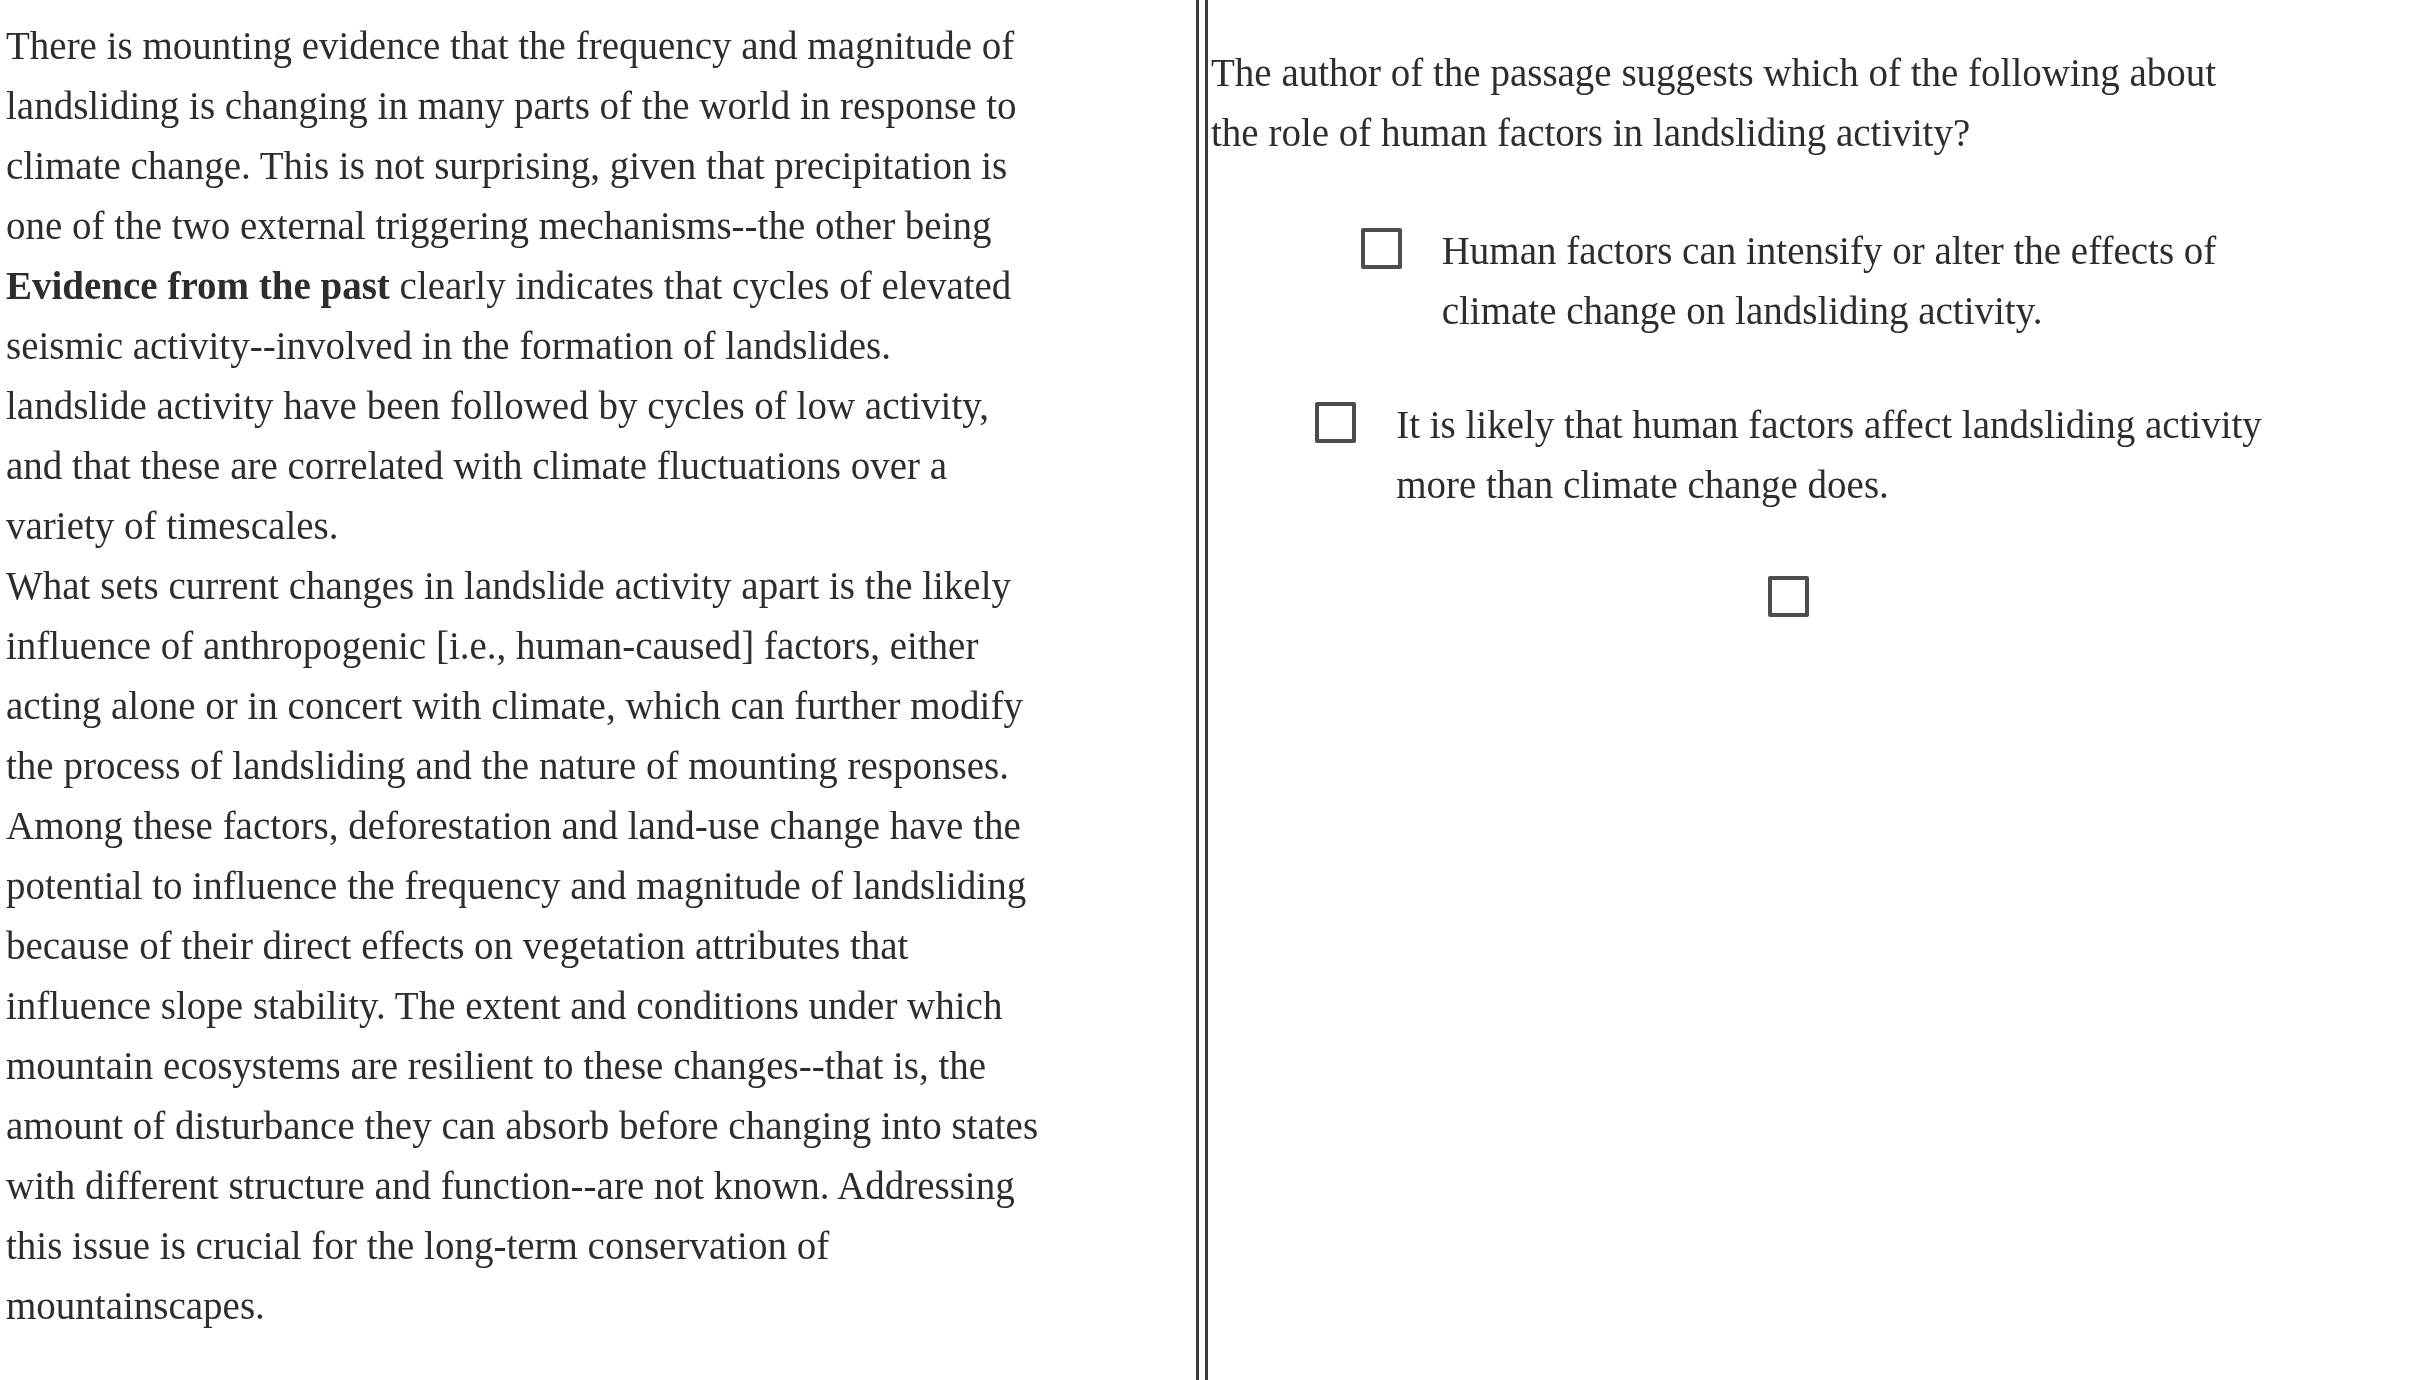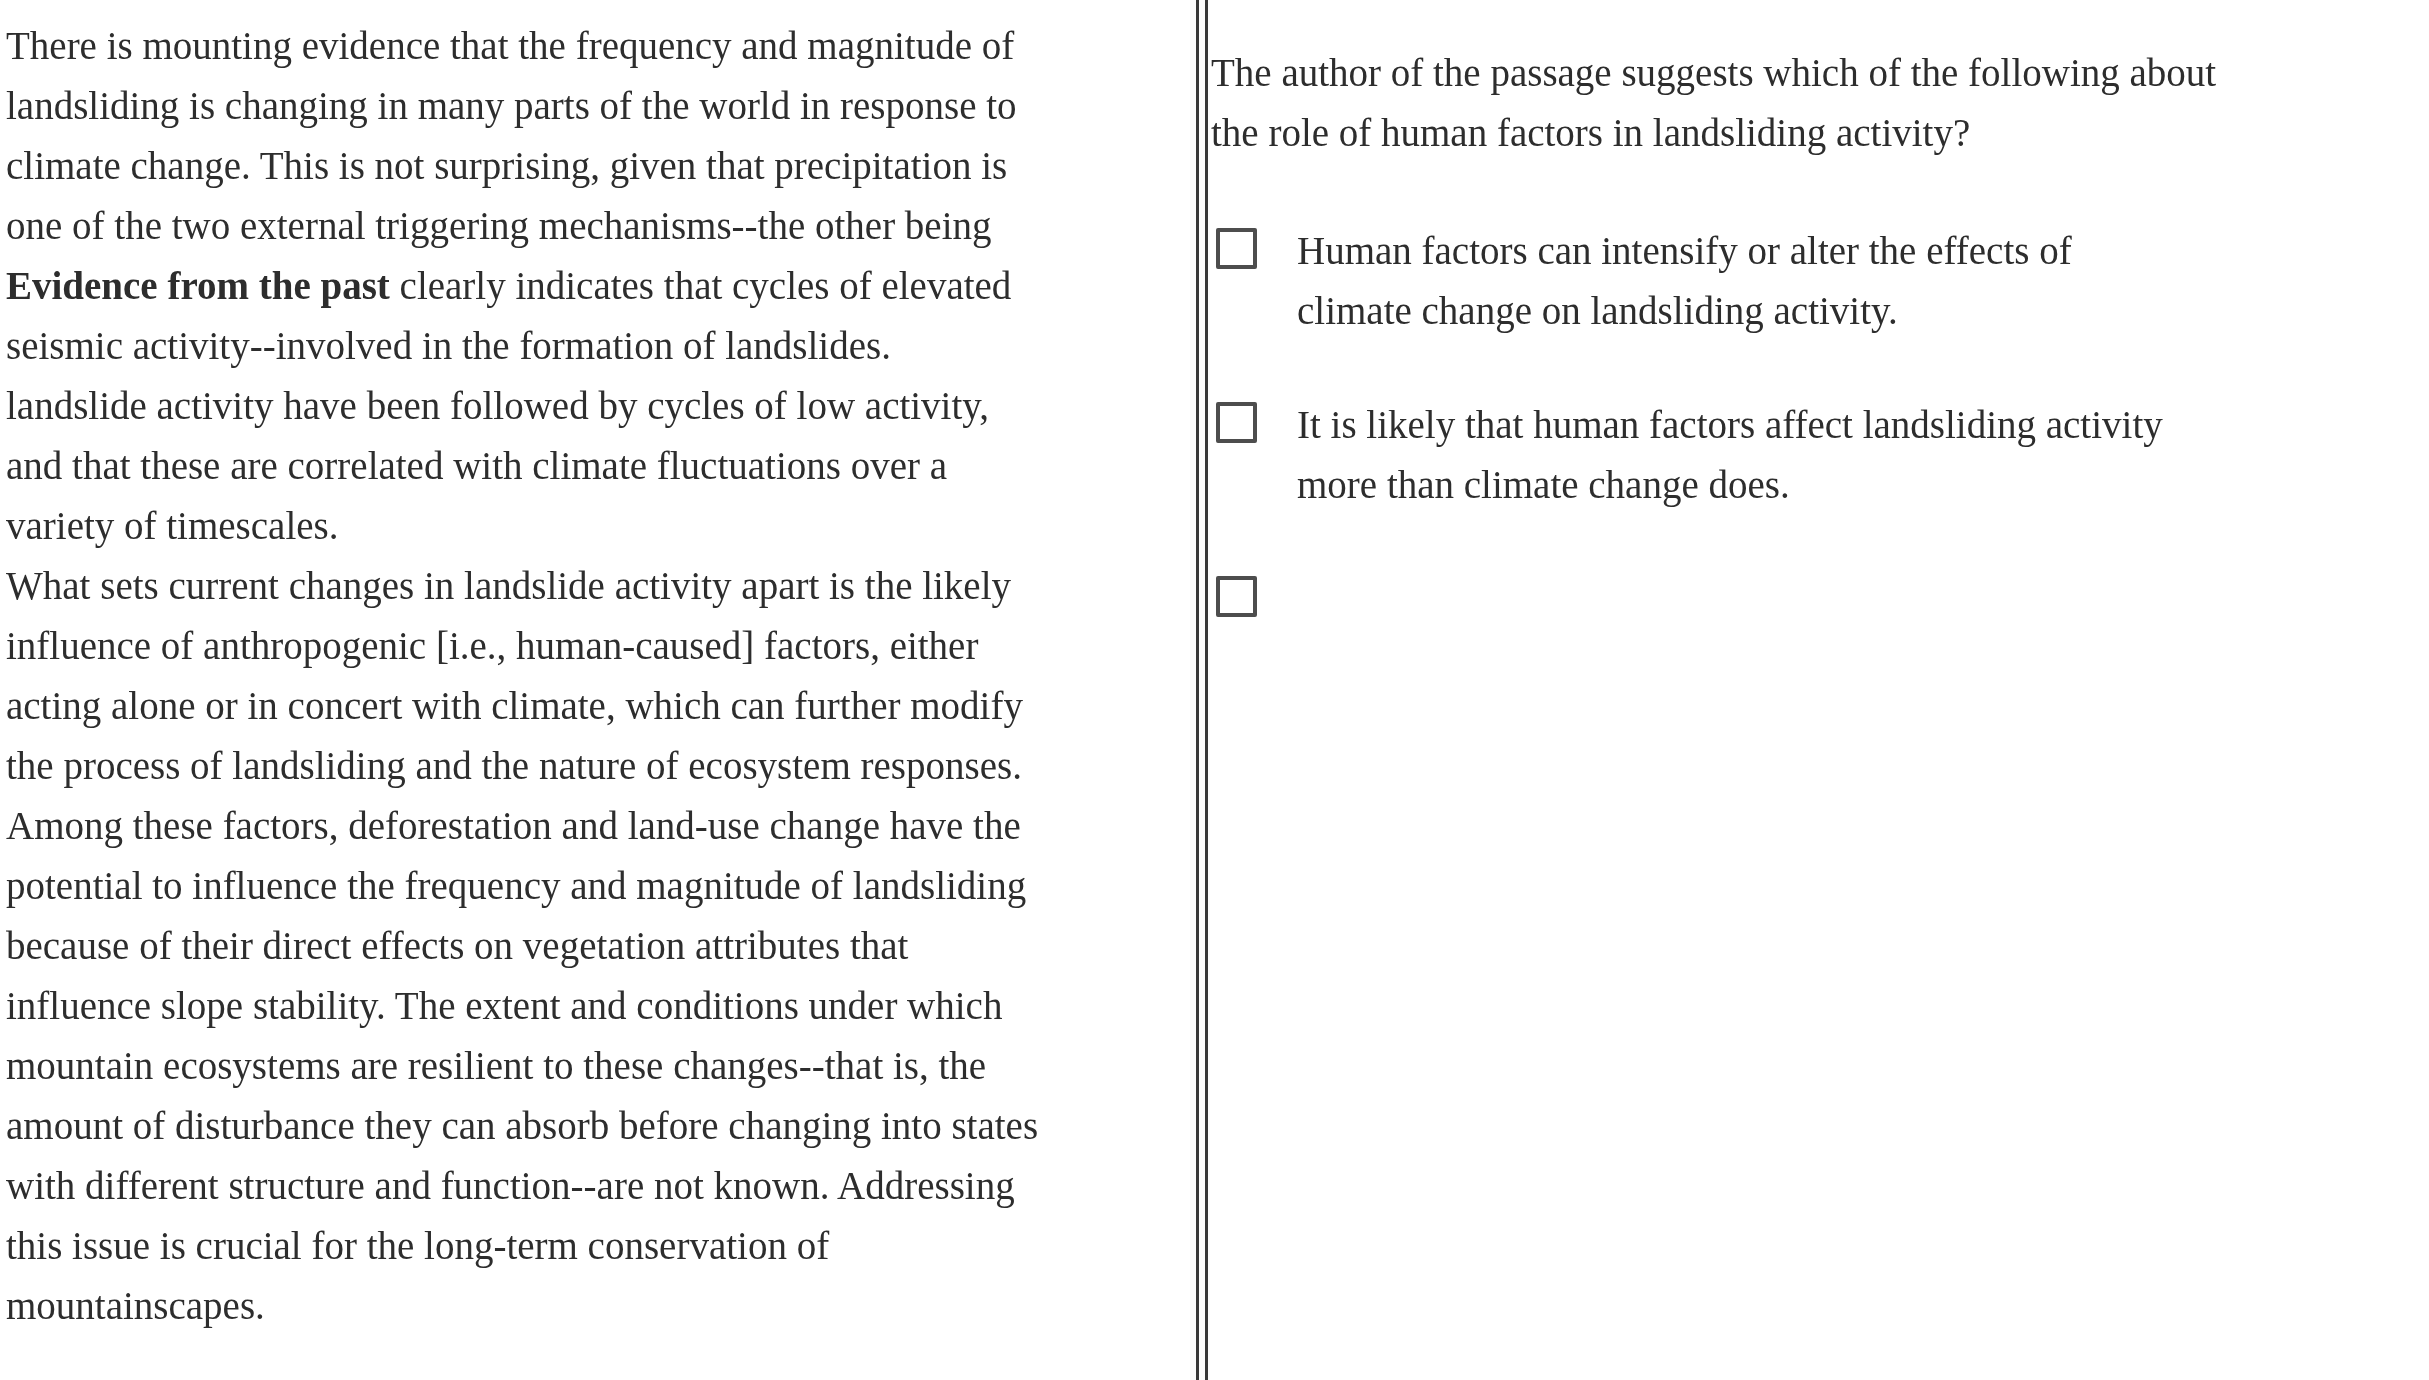--- a/index.html
+++ b/index.html
@@ -58,20 +58,21 @@
   }
   .prompt-line { white-space: nowrap; }
 
   .options { margin-top: 58px; }
   .option {
     display: flex;
     align-items: flex-start;
     padding-left: 5px;
     margin-bottom: 54px;
     cursor: default;
+    justify-content: center;
   }
   .checkbox {
     flex: 0 0 auto;
     width: 41px;
     height: 41px;
     margin-top: 7px;
     border: 4px solid var(--checkbox-border);
     border-radius: 2px;
     background: var(--background);
   }
@@ -106,21 +107,21 @@
       <div class="pline"><b></b><span>and that these are correlated with climate fluctuations over a</span></div>
 
       <div class="pline"><b></b><span>variety of timescales.</span></div>
 
       <div class="pline"><b></b><span>What sets current changes in landslide activity apart is the likely</span></div>
 
       <div class="pline"><b></b><span>influence of anthropogenic [i.e., human-caused] factors, either</span></div>
 
       <div class="pline"><b></b><span>acting alone or in concert with climate, which can further modify</span></div>
 
-      <div class="pline"><b></b><span>the process of landsliding and the nature of ecosystem responses.</span></div>
+      <div class="pline"><b></b><span>the process of landsliding and the nature of mounting responses.</span></div>
 
       <div class="pline"><b></b><span>Among these factors, deforestation and land-use change have the</span></div>
 
       <div class="pline"><b></b><span>potential to influence the frequency and magnitude of landsliding</span></div>
 
       <div class="pline"><b></b><span>because of their direct effects on vegetation attributes that</span></div>
 
       <div class="pline"><b></b><span>influence slope stability. The extent and conditions under which</span></div>
 
       <div class="pline"><b></b><span>mountain ecosystems are resilient to these changes--that is, the</span></div>

